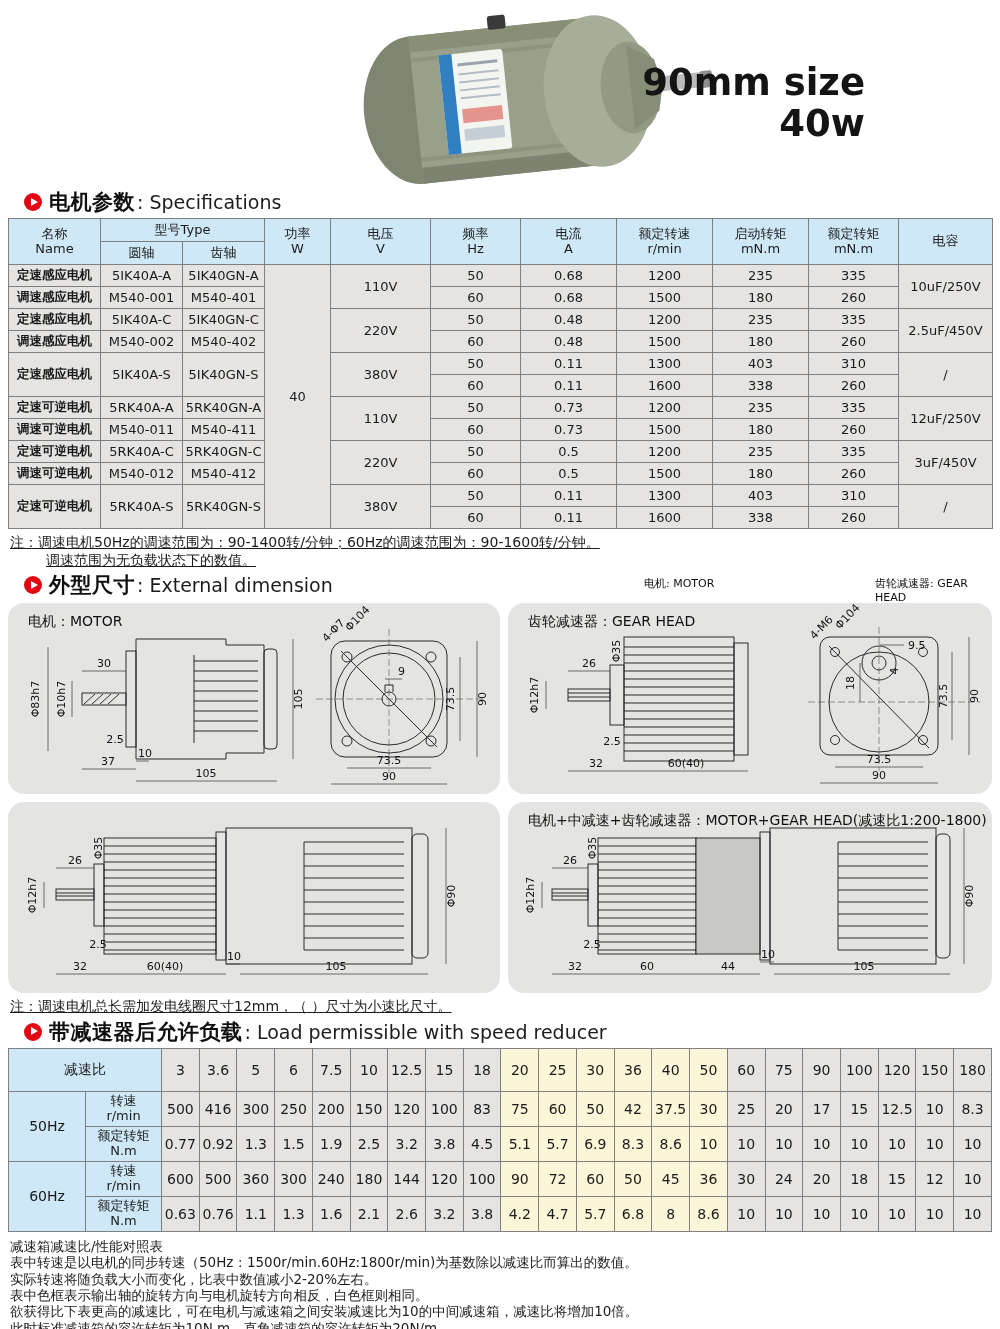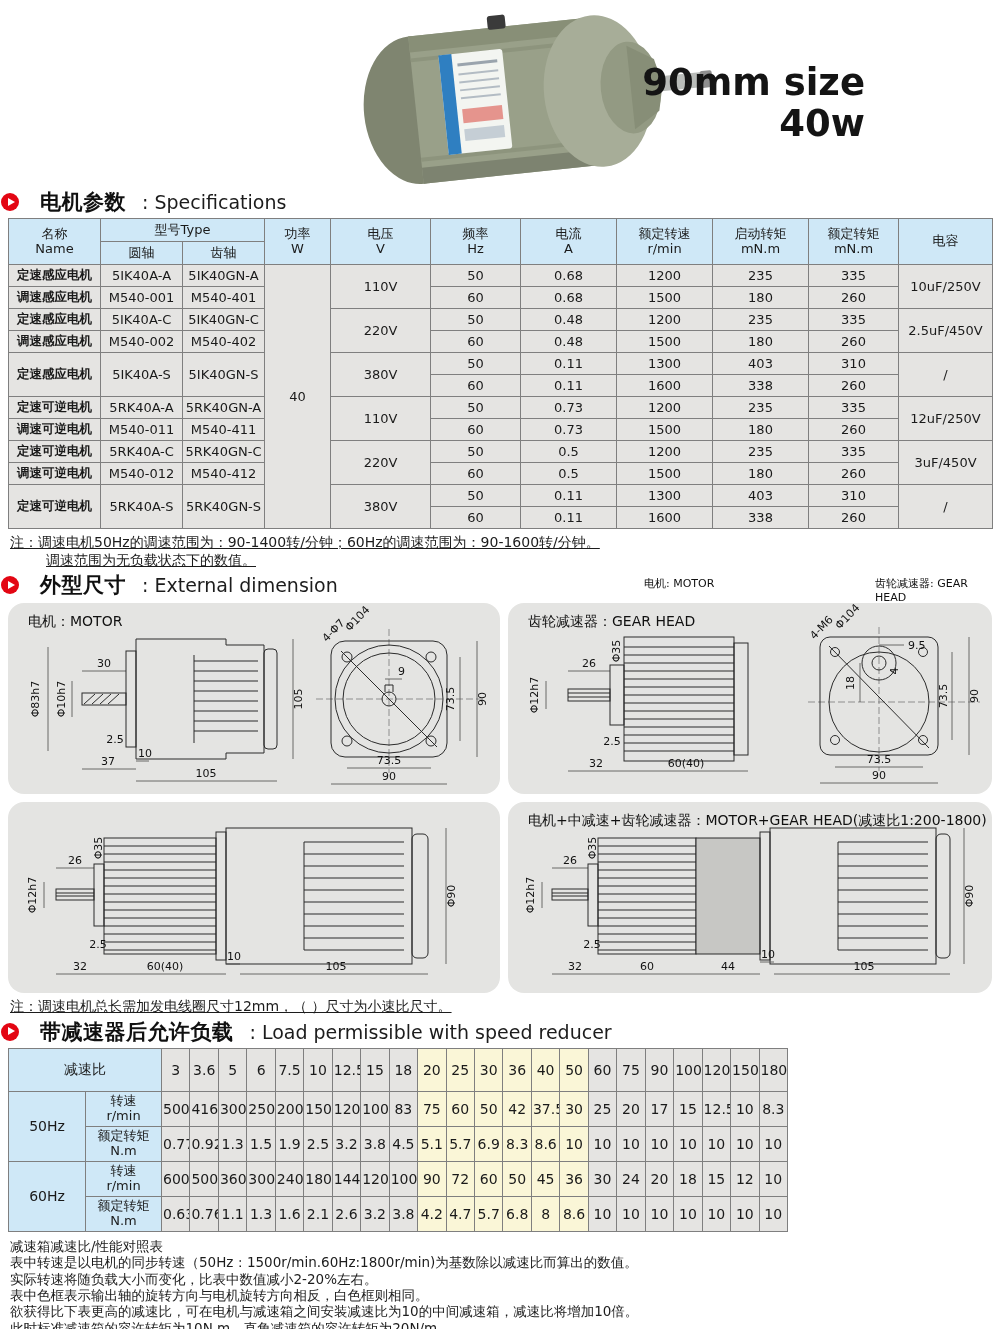--- a/index.html
+++ b/index.html
@@ -12,38 +12,38 @@
     width:1000px;height:1329px;background:#fff;position:relative;
     font-family:"DejaVu Sans","Liberation Sans",sans-serif;color:var(--ink);
     overflow:hidden;
   }
   
   .hero{position:relative;height:186px;}
   .photo{position:absolute;left:335px;top:4px;}
   .size-label{position:absolute;left:620px;top:62px;width:245px;text-align:right;
     font-weight:bold;font-size:37px;line-height:1.12;color:#141414;}
   
-  .sec-title{position:relative;display:flex;align-items:baseline;padding:0 1px;height:28px;margin-top:2px;gap:14px;}
+  .sec-title{position:relative;display:flex;align-items:baseline;padding:0 24px;height:28px;margin-top:2px;}
   .bullet{position:relative;display:inline-block;width:18px;height:18px;border-radius:50%;
     background:var(--red);margin-right:7px;flex:none;align-self:center;}
   .bullet::after{content:"";position:absolute;left:7px;top:4.5px;
     border-left:7px solid #fff;border-top:4.5px solid transparent;border-bottom:4.5px solid transparent;}
   .zh{font-size:21px;font-weight:bold;color:#101010;letter-spacing:.5px;}
   .en{font-size:19px;color:#1c1c1c;margin-left:2px;}
   .dim-col-label{position:absolute;top:5px;font-size:11px;color:#101010;margin-left:47px;}
   .dim-col-label.m{left:597px;} .dim-col-label.g{left:828px;}
   
   table{border-collapse:collapse;table-layout:fixed;}
   th,td{border:1px solid var(--border);text-align:center;vertical-align:middle;
     padding:0 1px;overflow:hidden;}
   .spec-table{width:984px;margin:2px 8px 0;font-size:13px;}
   .spec-table th{background:var(--blue);font-weight:normal;white-space:pre-line;line-height:1.15;height:23px;}
   .spec-table td{background:var(--gray);height:22px;}
   .spec-table td.b{font-weight:bold;font-size:12.5px;}
-  .load-table{width:780px;margin:2px 8px 0;font-size:14px;border-radius:13px;}
+  .load-table{width:984px;margin:2px 8px 0;font-size:14px;border-radius:13px;}
   .load-table td{background:var(--gray);height:35px;}
   .load-table td.lbl{background:var(--blue);}
   .load-table td.two{white-space:pre-line;line-height:1.15;font-size:13px;}
   .load-table tr.hd td{height:43px;}
   .load-table td.hl{background:var(--yellow);}
   
   .note{font-size:14px;color:#1c1c1c;line-height:1.3;margin:4px 10px 0;text-decoration:underline;}
   .note .ind{margin-left:36px;}
   .footer{font-size:13.5px;color:#1c1c1c;line-height:1.22;margin:6px 10px 0;}
   

